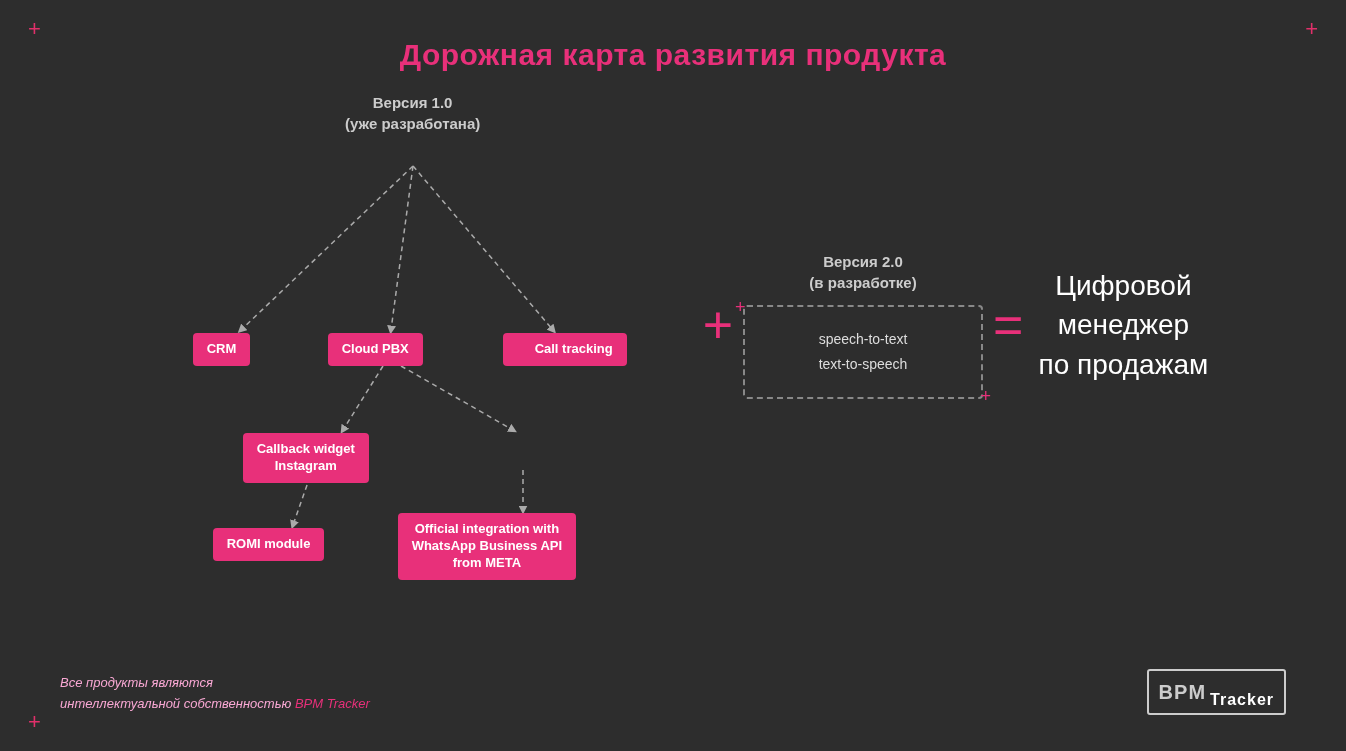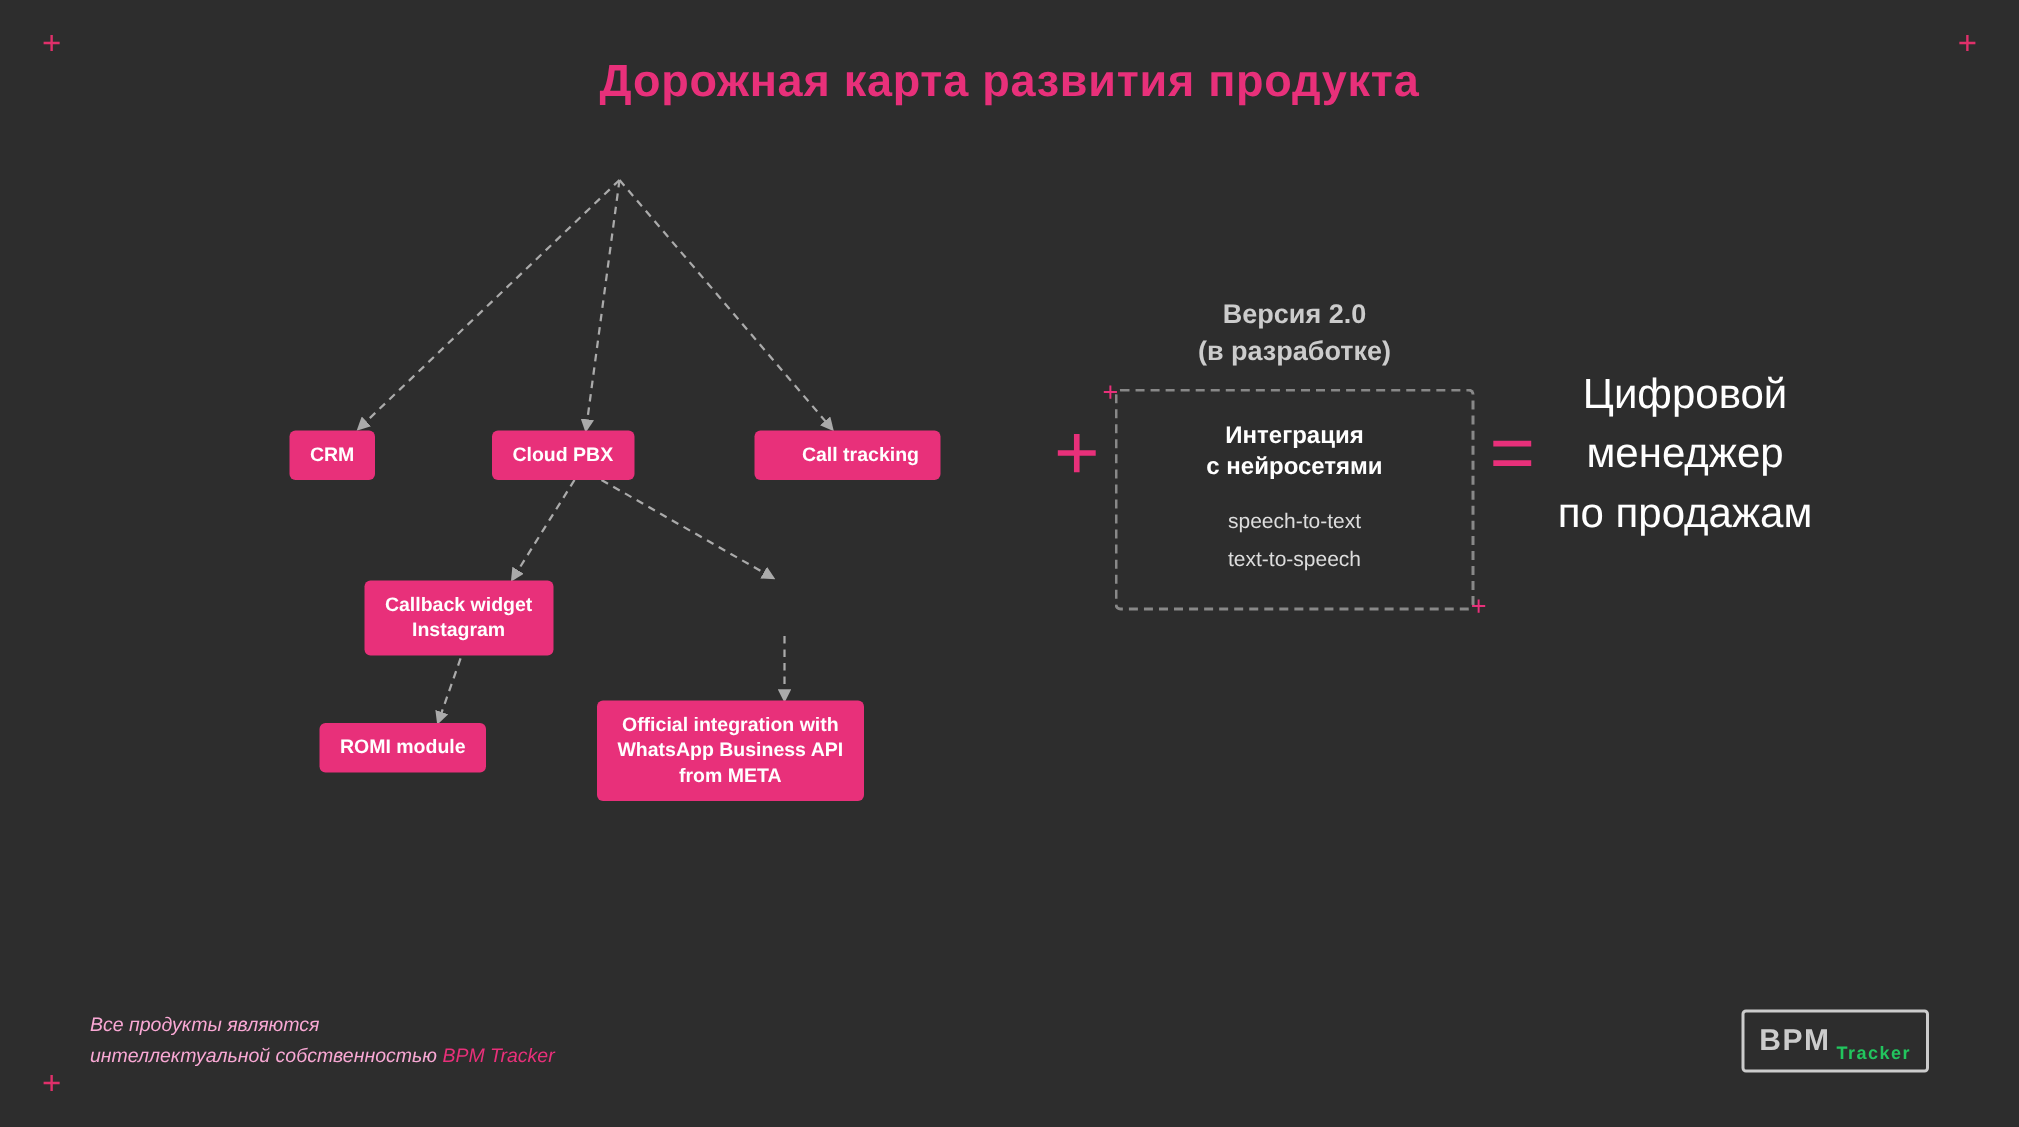--- a/index.html
+++ b/index.html
@@ -111,21 +111,21 @@
     }
 
     .version2-section {
       display: flex;
       flex-direction: column;
       align-items: center;
     }
 
     .version2-label {
       text-align: center;
-      font-size: 18px;
+      font-size: 15px;
       font-weight: 600;
       color: #ccc;
       margin-bottom: 12px;
       line-height: 1.4;
     }
 
     .integration-box {
       border: 2px dashed #888;
       padding: 20px 30px;
       border-radius: 4px;
@@ -198,40 +198,44 @@
     }
 
     .bpm-part {
       font-size: 20px;
       font-weight: 700;
       color: #ccc;
       letter-spacing: 1px;
     }
 
     .tracker-part {
-      font-size: 12px;
-      font-weight: 700;
-      color: #22c55e;
+      font-size: 16px;
+      font-weight: 700;
+      color: #ffffff;
       margin-left: 4px;
       letter-spacing: 1px;
       margin-top: 16px;
     }
   </style>
 </head>
 <body>
 
 <div class="corner-plus corner-tl">+</div>
 <div class="corner-plus corner-tr">+</div>
 <div class="corner-plus corner-bl">+</div>
 
 <h1 class="page-title">Дорожная карта развития продукта</h1>
 
 <div class="main-content">
 
   <div class="diagram-left">
+    <div class="version-label">
+      <span>Версия 1.0</span><br>
+      <span>(уже разработана)</span>
+    </div>
 
     <div class="tree-container">
 
       <svg class="tree-svg">
 
         <defs>
           <marker id="arrow" markerWidth="6" markerHeight="6" refX="3" refY="3" orient="auto">
             <path d="M0,0 L0,6 L6,3 z" fill="#aaa"></path>
           </marker>
         </defs>
@@ -263,23 +267,20 @@
   <div class="plus-sign">+</div>
 
   <div class="version2-section">
     <div class="version2-label">
       <span>Версия 2.0</span><br>
       <span>(в разработке)</span>
     </div>
     <div class="integration-box">
       <span class="corner-plus-box cp-tl">+</span>
       <span class="corner-plus-box cp-br">+</span>
-      <div class="integration-title">
-        Интеграция<br>с нейросетями
-      </div>
       <div class="integration-body">
         <span>speech-to-text</span><br>
         <span>text-to-speech</span>
       </div>
     </div>
   </div>
 
   <div class="equals-sign">=</div>
 
   <div class="digital-manager">

